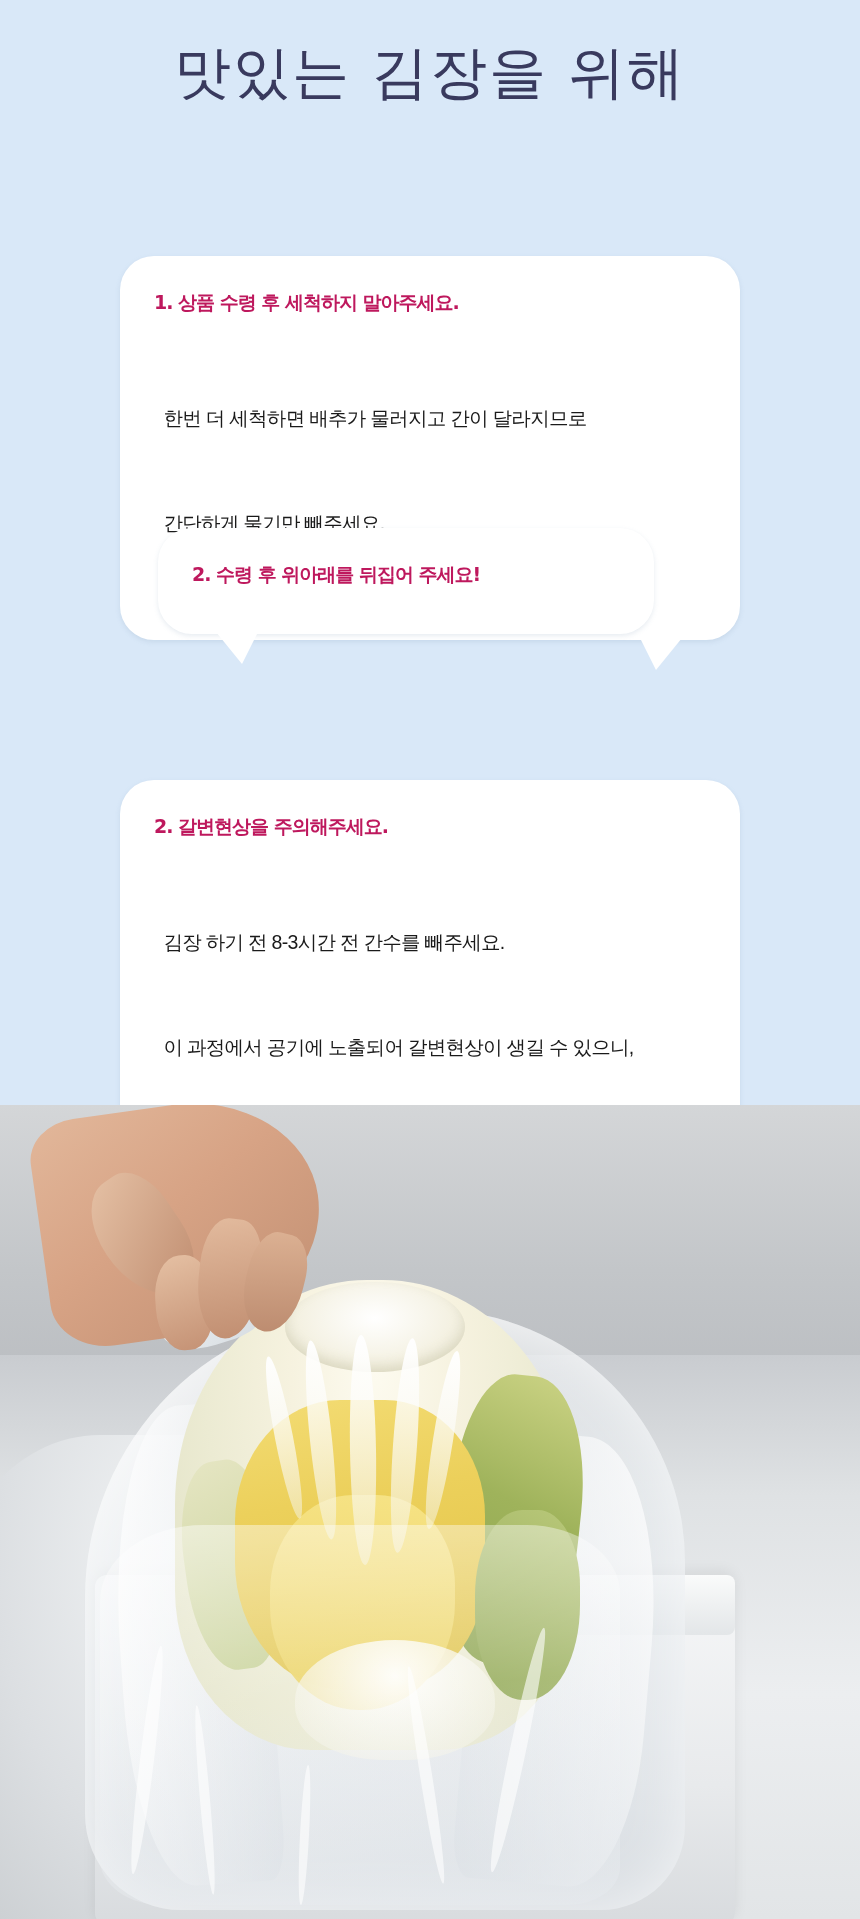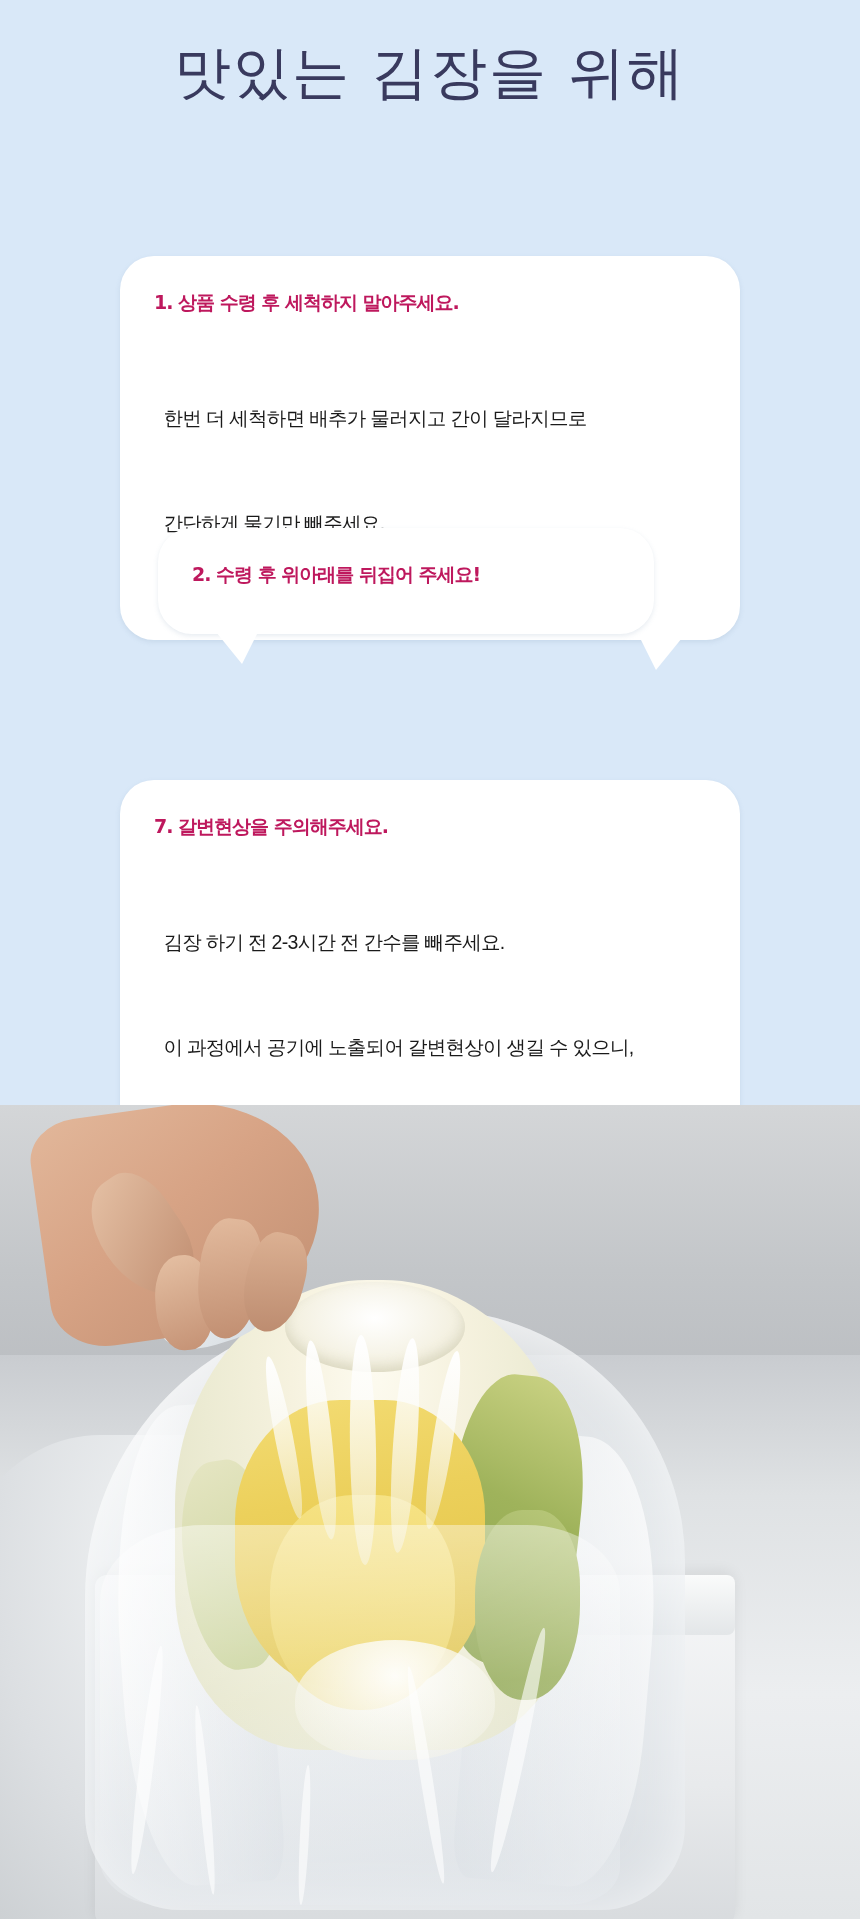--- a/index.html
+++ b/index.html
@@ -278,23 +278,23 @@
 
       <div class="bubble" id="bubble-2">
         <div class="bubble-body">
           <div class="bubble-heading">2. 수령 후 위아래를 뒤집어 주세요!</div>
         </div>
         <span class="tail tail-left"></span>
       </div>
 
       <div class="bubble" id="bubble-3">
         <div class="bubble-body">
-          <div class="bubble-heading">7. 갈변현상을 주의해주세요.</div>
+          <div class="bubble-heading">2. 갈변현상을 주의해주세요.</div>
           <div class="bubble-lines">
-            <span class="ln">  김장 하기 전 2-3시간 전 간수를 빼주세요.</span>
+            <span class="ln">  김장 하기 전 8-3시간 전 간수를 빼주세요.</span>
             <span class="ln">  이 과정에서 공기에 노출되어 갈변현상이 생길 수 있으니,</span>
             <span class="ln"> 김장 비닐로 덮어주시면 갈변현상을 줄일 수 있습니다.</span>
           </div>
         </div>
         <span class="tail tail-right"></span>
       </div>
 
     </div>
   </section>
 

